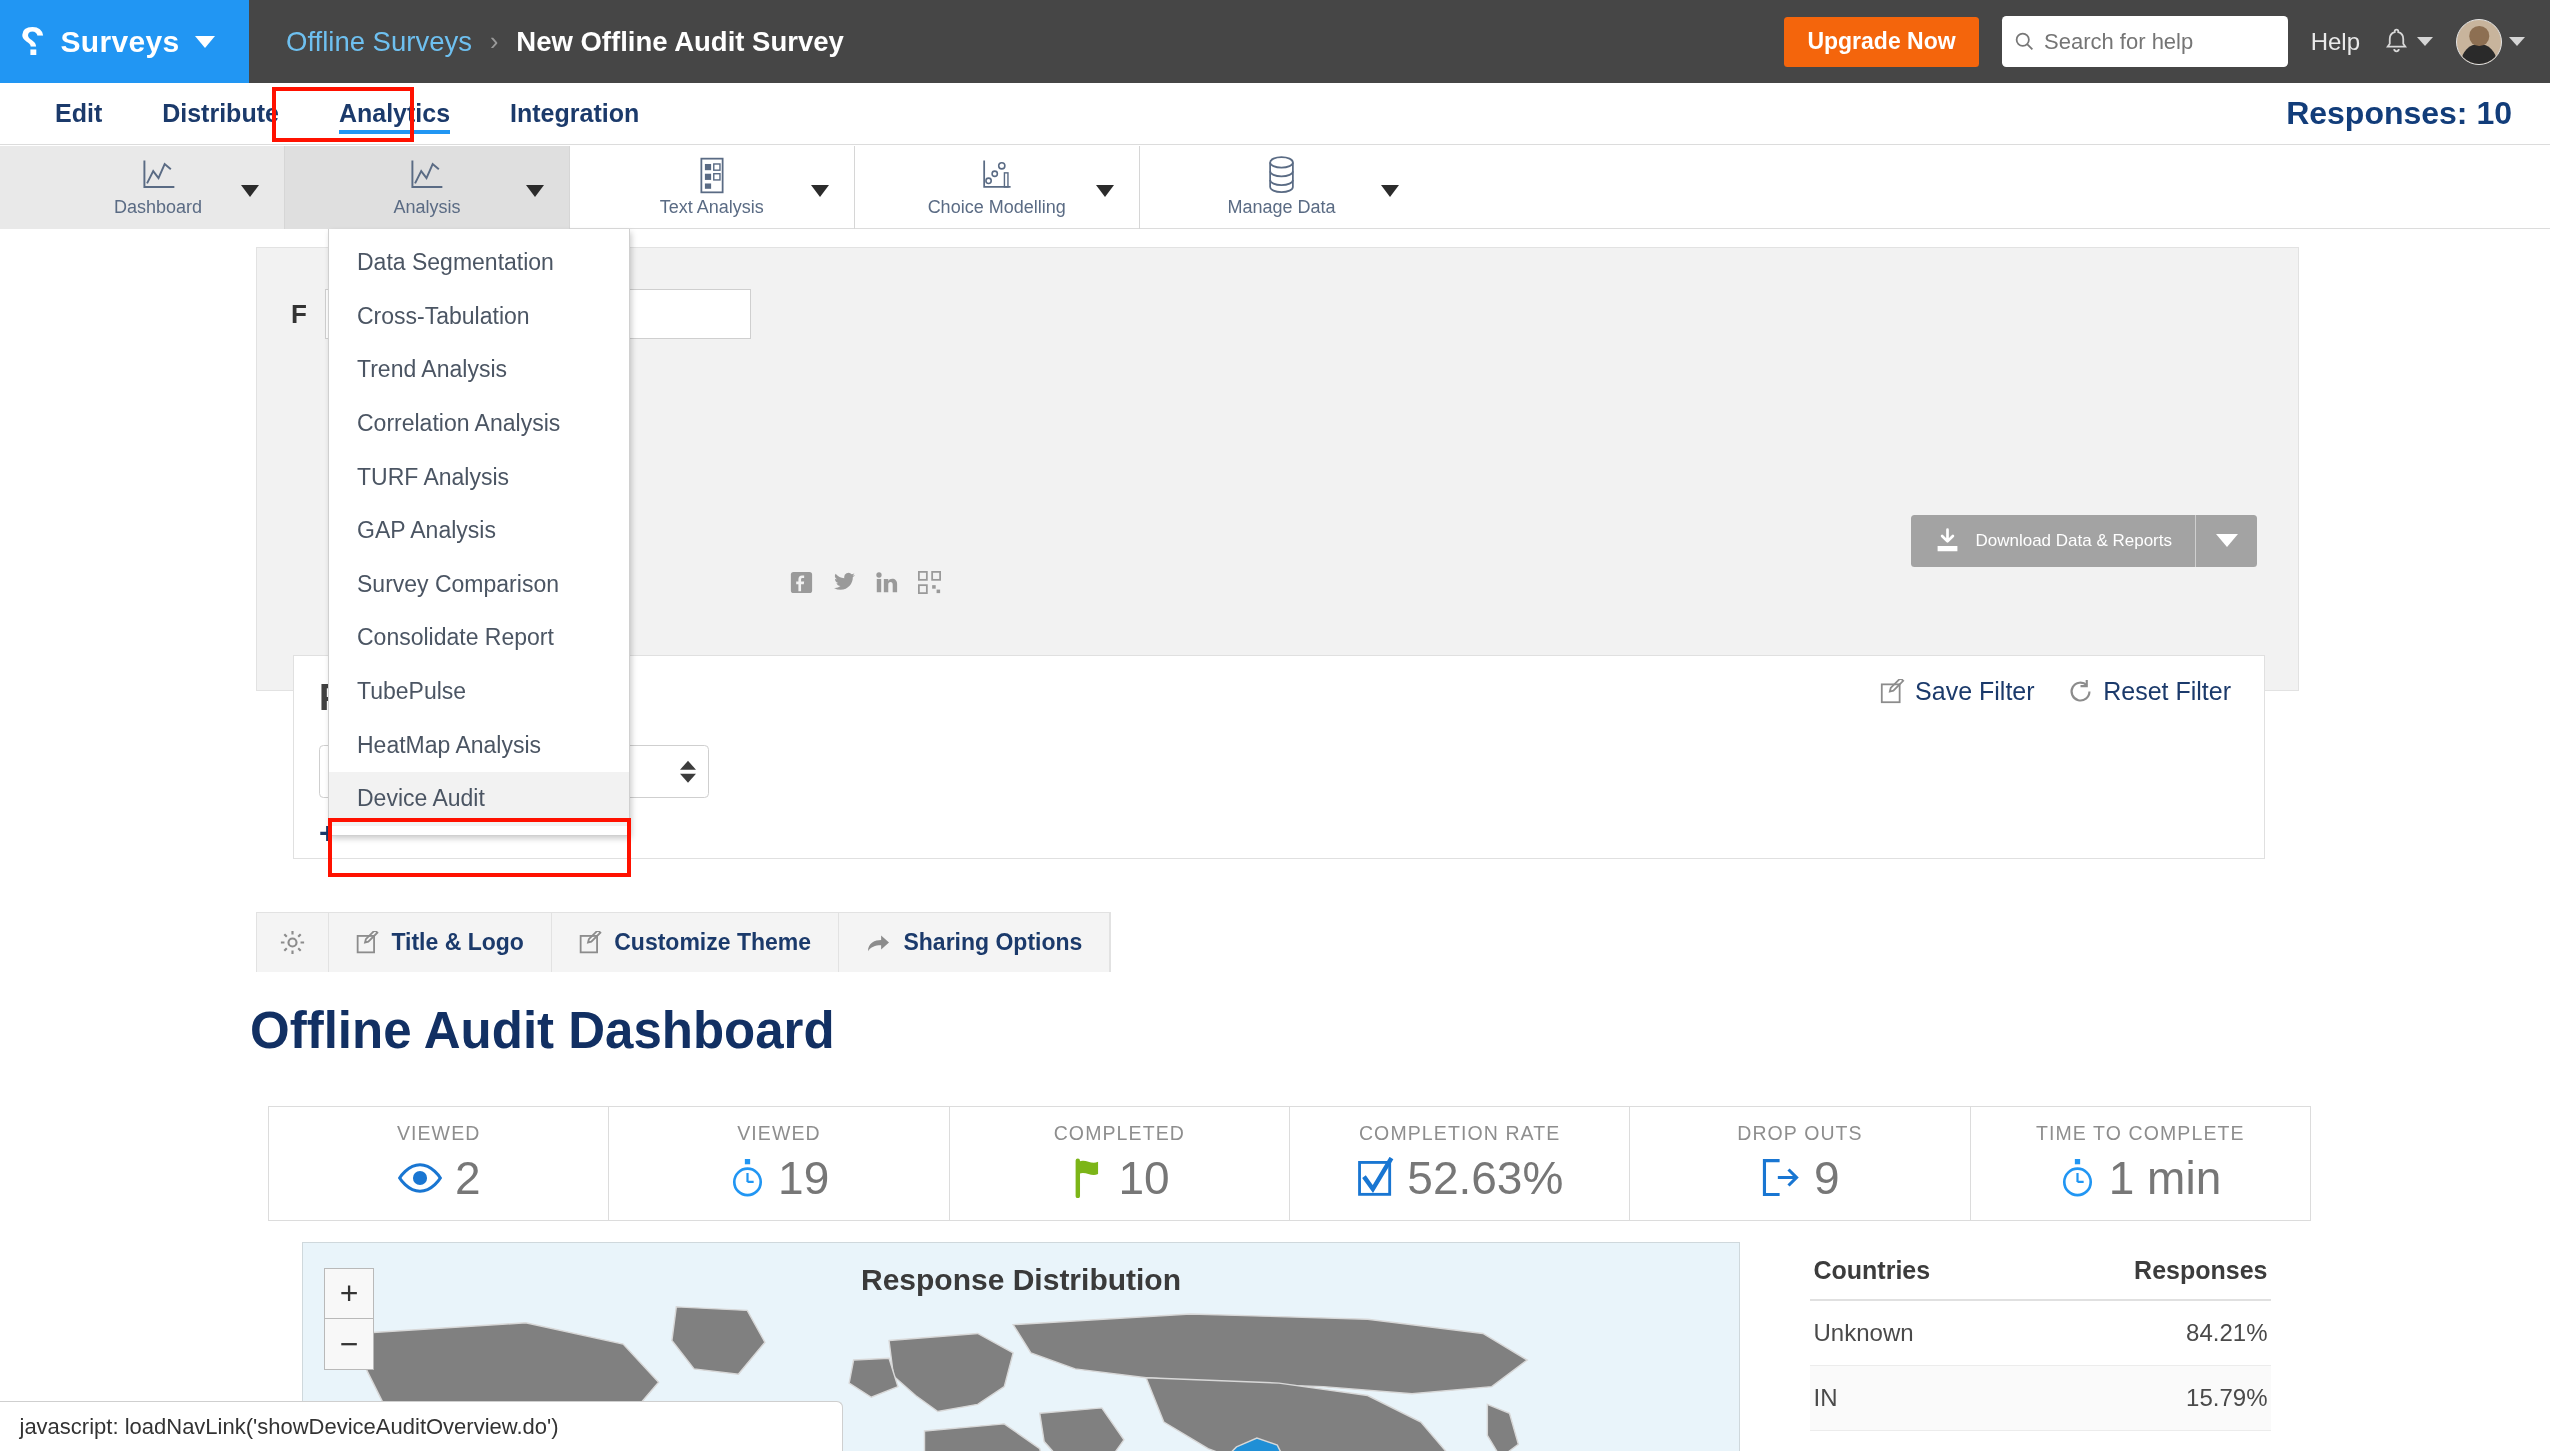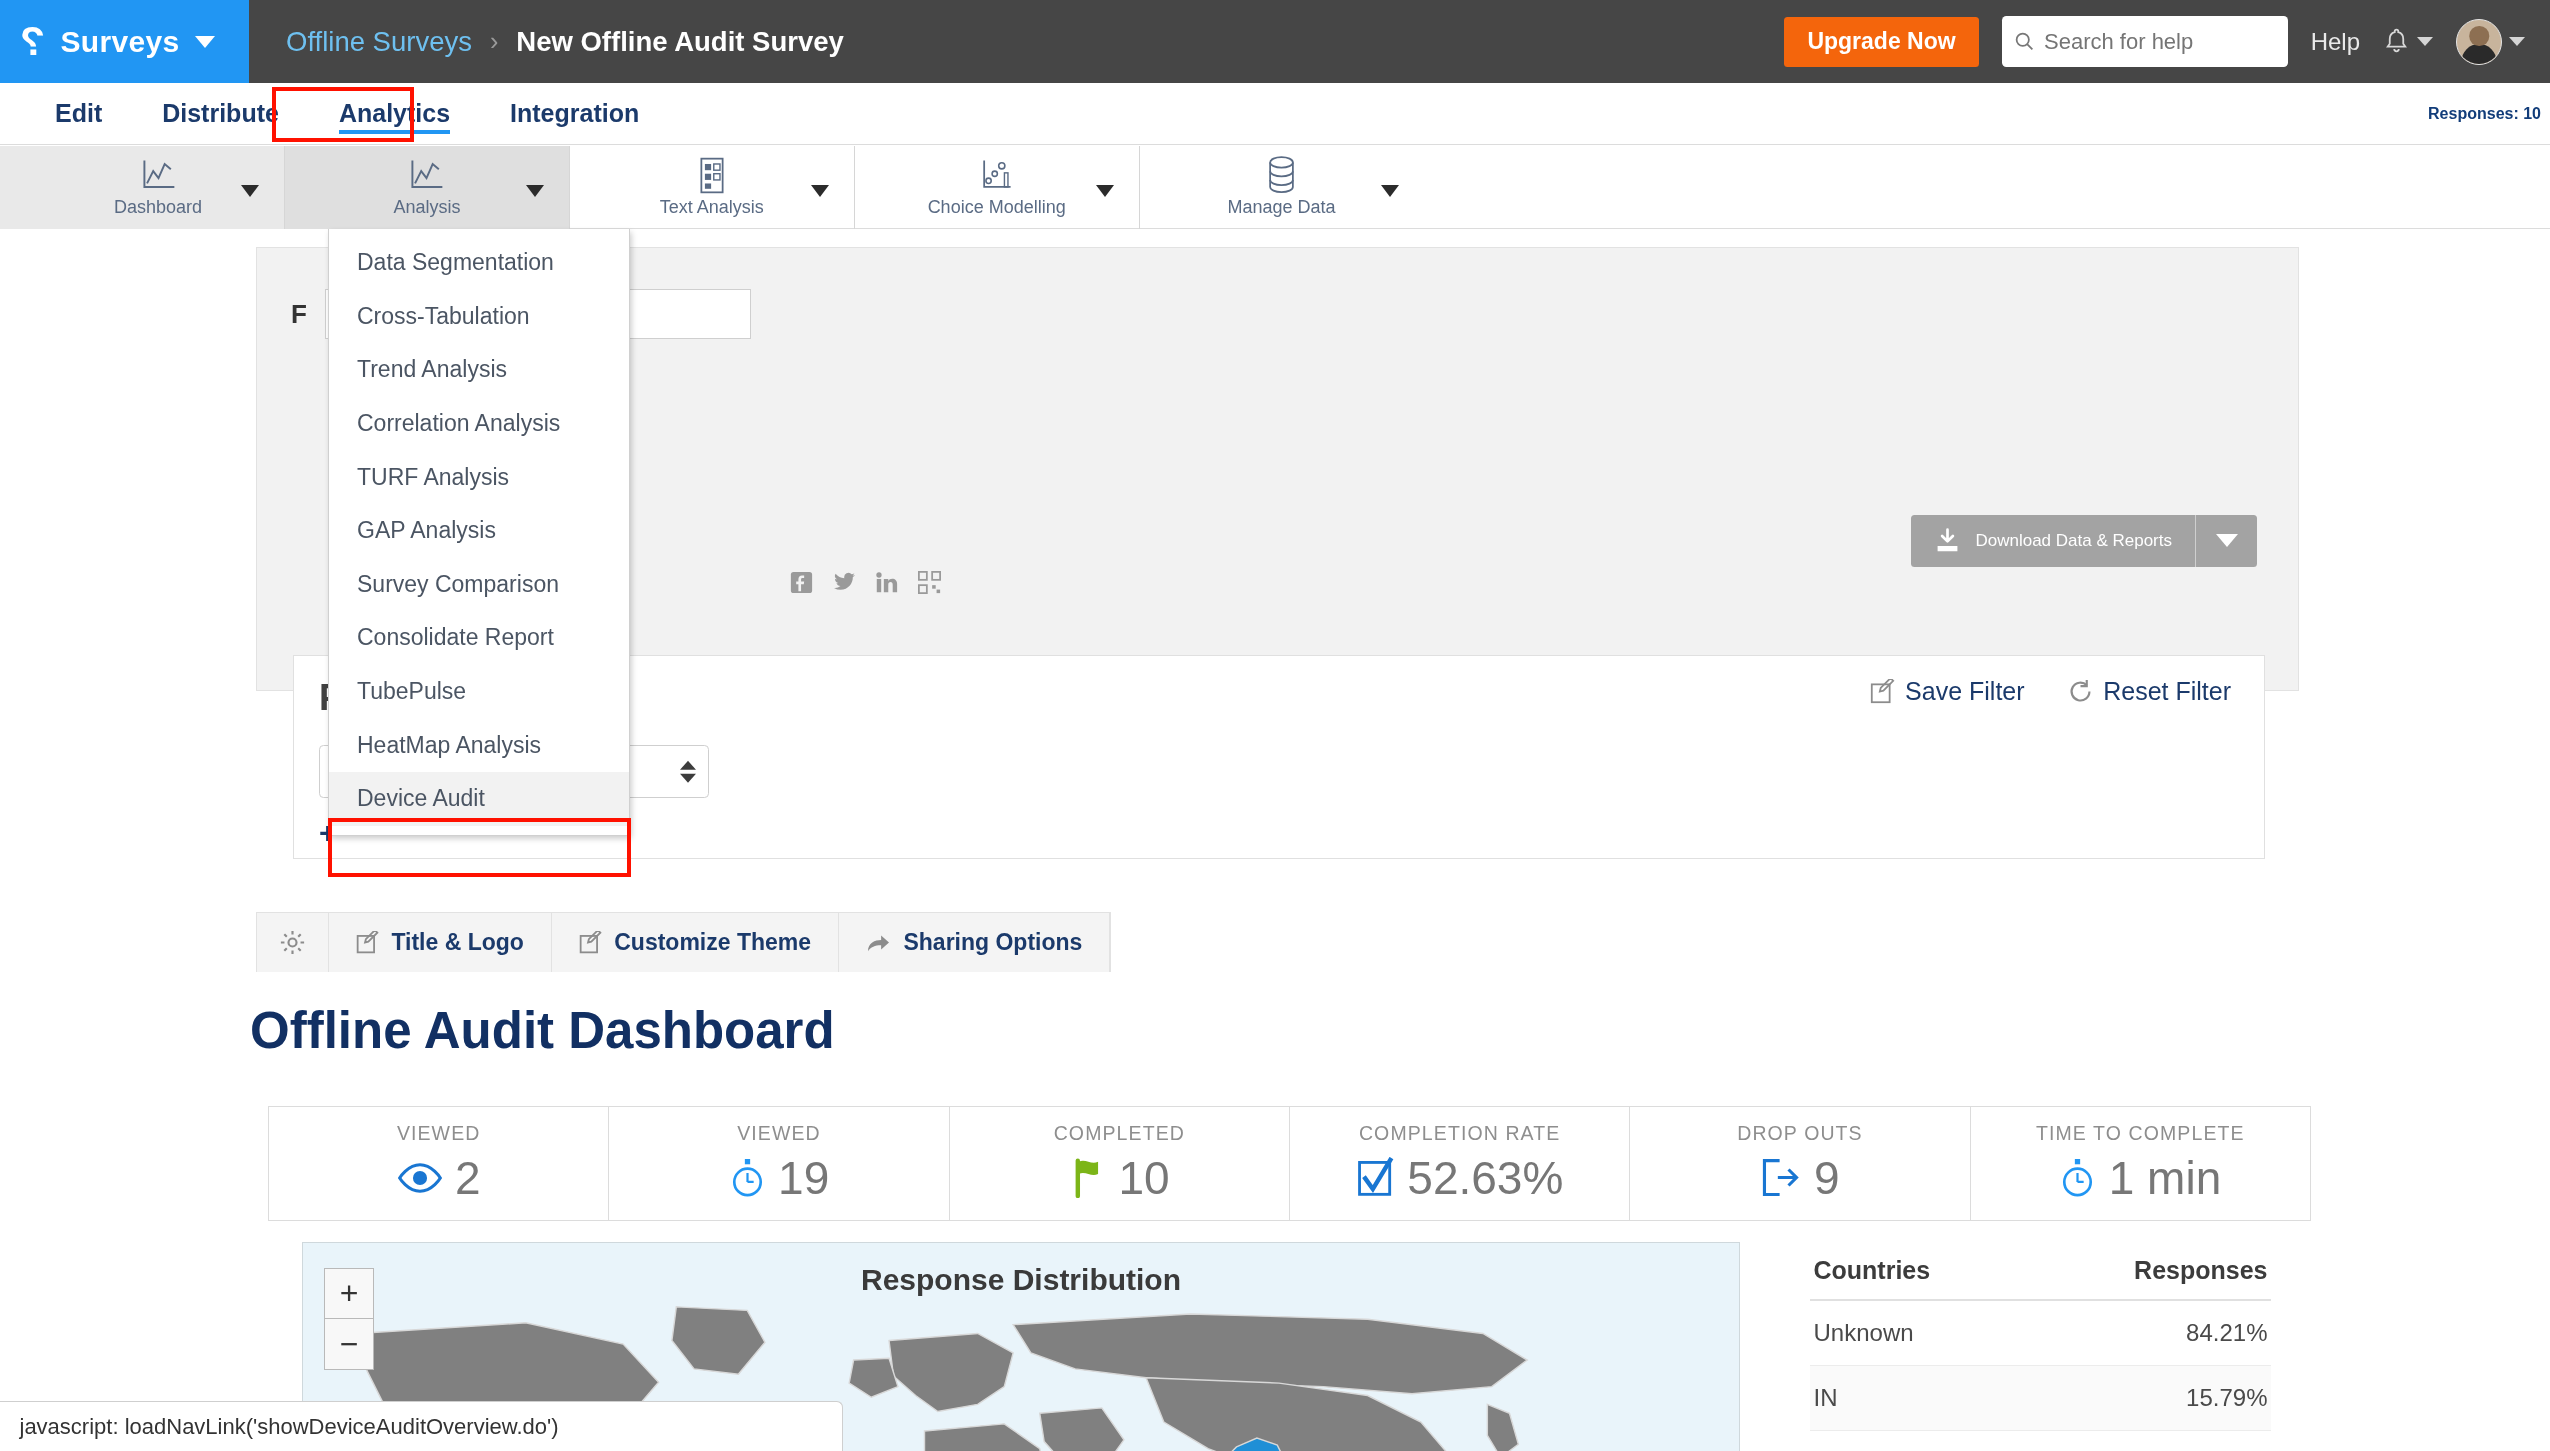--- a/index.html
+++ b/index.html
@@ -88,22 +88,22 @@
   }
   .navtab.active { color: #1b3a6b; }
   .navtab.active .underline {
     position: absolute; bottom: 10.6px; left: 30px; right: 30px;
     height: 4.4px; background: #2196f3;
   }
   .hl-box {
     position: absolute; border: 4.4px solid #ff1100; pointer-events: none;
   }
   .responses-label {
-    margin-left: auto; padding-right: 9px; color: #123d7a;
-    font-size: 16px; font-weight: 600;
+    margin-left: auto; padding-right: 38px; color: #123d7a;
+    font-size: 32px; font-weight: 600;
   }
 
   
   .icontoolbar {
     position: absolute; top: 146px; left: 0; width: 2550px; height: 83px;
     background: #ffffff; border-bottom: 0.9px solid #dcdcdc; display: flex;
   }
   .tb-item {
     width: 284px; height: 83px; position: relative;
     display: flex; flex-direction: column; align-items: center;
@@ -195,21 +195,21 @@
   .spin-dn {
     width: 0; height: 0; border-left: 8px solid transparent;
     border-right: 8px solid transparent; border-top: 9.8px solid #3c3c3c;
   }
   .add-filter {
     position: absolute; top: 160px; left: 25px; font-size: 30px;
     color: #1b3a6b; font-weight: 700; cursor: pointer;
   }
   .filter-actions {
     position: absolute; top: 448px; right: 319px; display: flex;
-    gap: 43px; align-items: flex-end; font-size: 25px; color: #1b3a6b;
+    gap: 33px; align-items: flex-end; font-size: 25px; color: #1b3a6b;
   }
   .filter-actions .act { display: flex; align-items: center; gap: 10.6px; cursor: pointer; }
 
   
   .settings-tabs {
     position: absolute; top: 683px; left: 256px; display: flex;
     border: 0.9px solid #e2e2e2; border-bottom: none; background: #f4f4f4;
   }
   .st-item {
     padding: 16px 27px; font-size: 23px; color: #1b3a6b; font-weight: 600;

